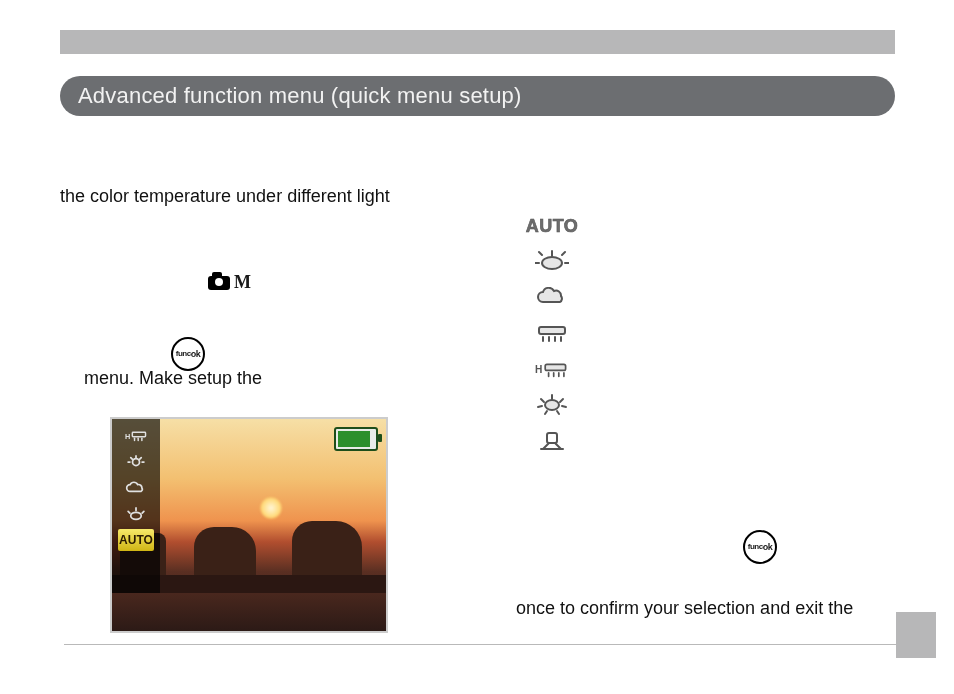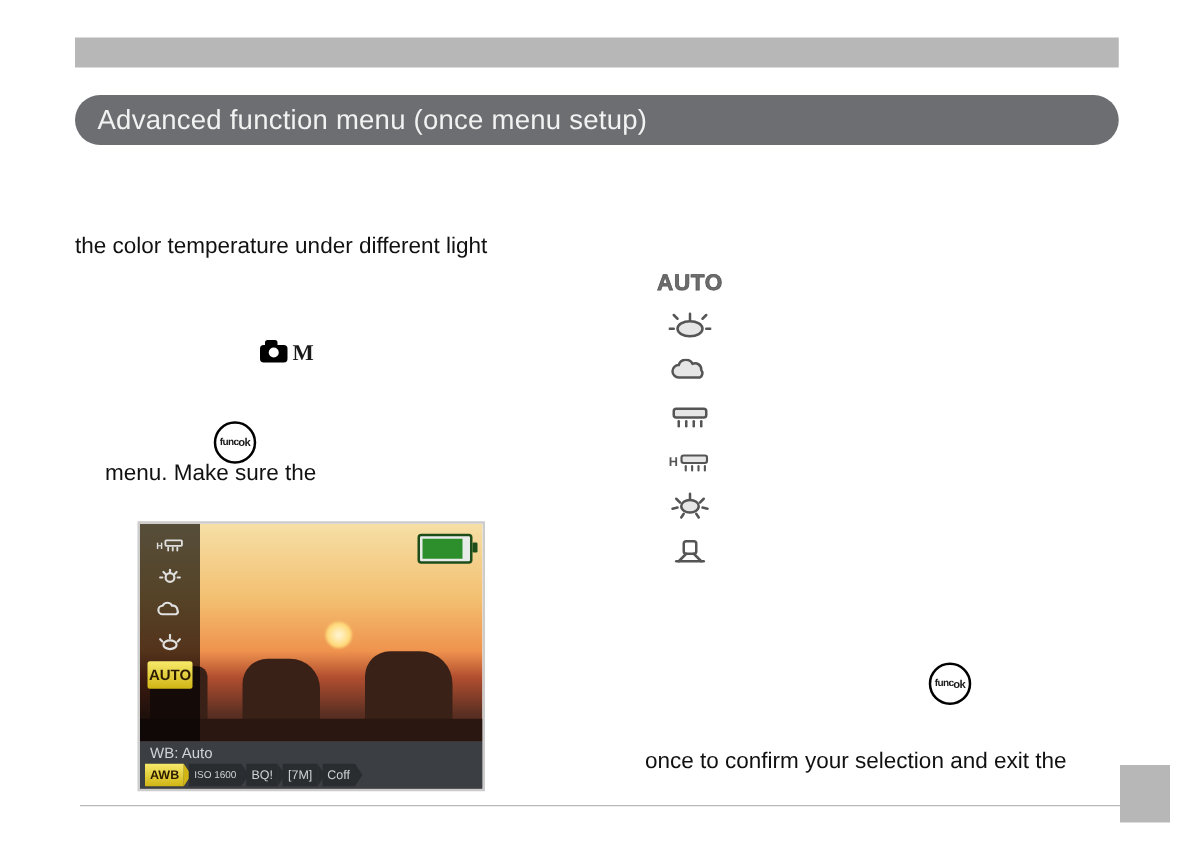--- a/index.html
+++ b/index.html
@@ -190,36 +190,36 @@
 
   .rail-stroke { stroke:#e0e0e0; stroke-width:2; fill:none; stroke-linecap:round; }
 </style>
 </head>
 <body>
 
 <div class="page">
   <div class="top-bar"></div>
 
   <div class="title-pill">
-    <span>Advanced function menu (once menu setup)</span>
+    <span>Advanced function menu (quick menu setup)</span>
   </div>
 
   <div class="body-text" style="left:60px; top:186px;">the color temperature under different light</div>
 
   <div class="cam-m">
     <span class="cam"></span>
     <span class="M">M</span>
   </div>
 
   <div class="func-ok func-ok-1">
     <span class="fk-top">func</span>
     <span class="fk-bot">ok</span>
   </div>
 
-  <div class="body-text" style="left:84px; top:368px;">menu.  Make sure the</div>
+  <div class="body-text" style="left:84px; top:368px;">menu.  Make setup the</div>
 
   <div class="wb-col">
     <span class="auto">AUTO</span>
     <span class="ico">
       <svg viewBox="0 0 34 24">
           <ellipse class="filllt" cx="17" cy="14" rx="10" ry="6"></ellipse>
           <line class="stroke" x1="17" y1="2" x2="17" y2="7"></line>
           <line class="stroke" x1="4" y1="14" x2="0" y2="14"></line>
           <line class="stroke" x1="30" y1="14" x2="34" y2="14"></line>
           <line class="stroke" x1="7" y1="6" x2="4" y2="3"></line>
@@ -321,27 +321,17 @@
             <line class="rail-stroke" x1="12" y1="1" x2="12" y2="4"></line>
             <line class="rail-stroke" x1="3" y1="5" x2="5" y2="7"></line>
             <line class="rail-stroke" x1="21" y1="5" x2="19" y2="7"></line>
           </svg>
       </div>
       <div class="li selected">
         <span style="font-size:12px; font-weight:800; color:#2a1a00; font-family:Arial;">AUTO</span>
       </div>
     </div>
 
-    <div class="status">
-      <div class="wb">WB: Auto</div>
-      <div class="tabrow">
-        <div class="t active">AWB</div>
-        <div class="t" style="font-size:8px; line-height:8px; text-align:center;">ISO 1600</div>
-        <div class="t">BQ!</div>
-        <div class="t">[7M]</div>
-        <div class="t">Coff</div>
-      </div>
-    </div>
   </div>
 
   <div class="bottom-line"></div>
   <div class="side-tab"></div>
 </div>
 
 </body></html>

